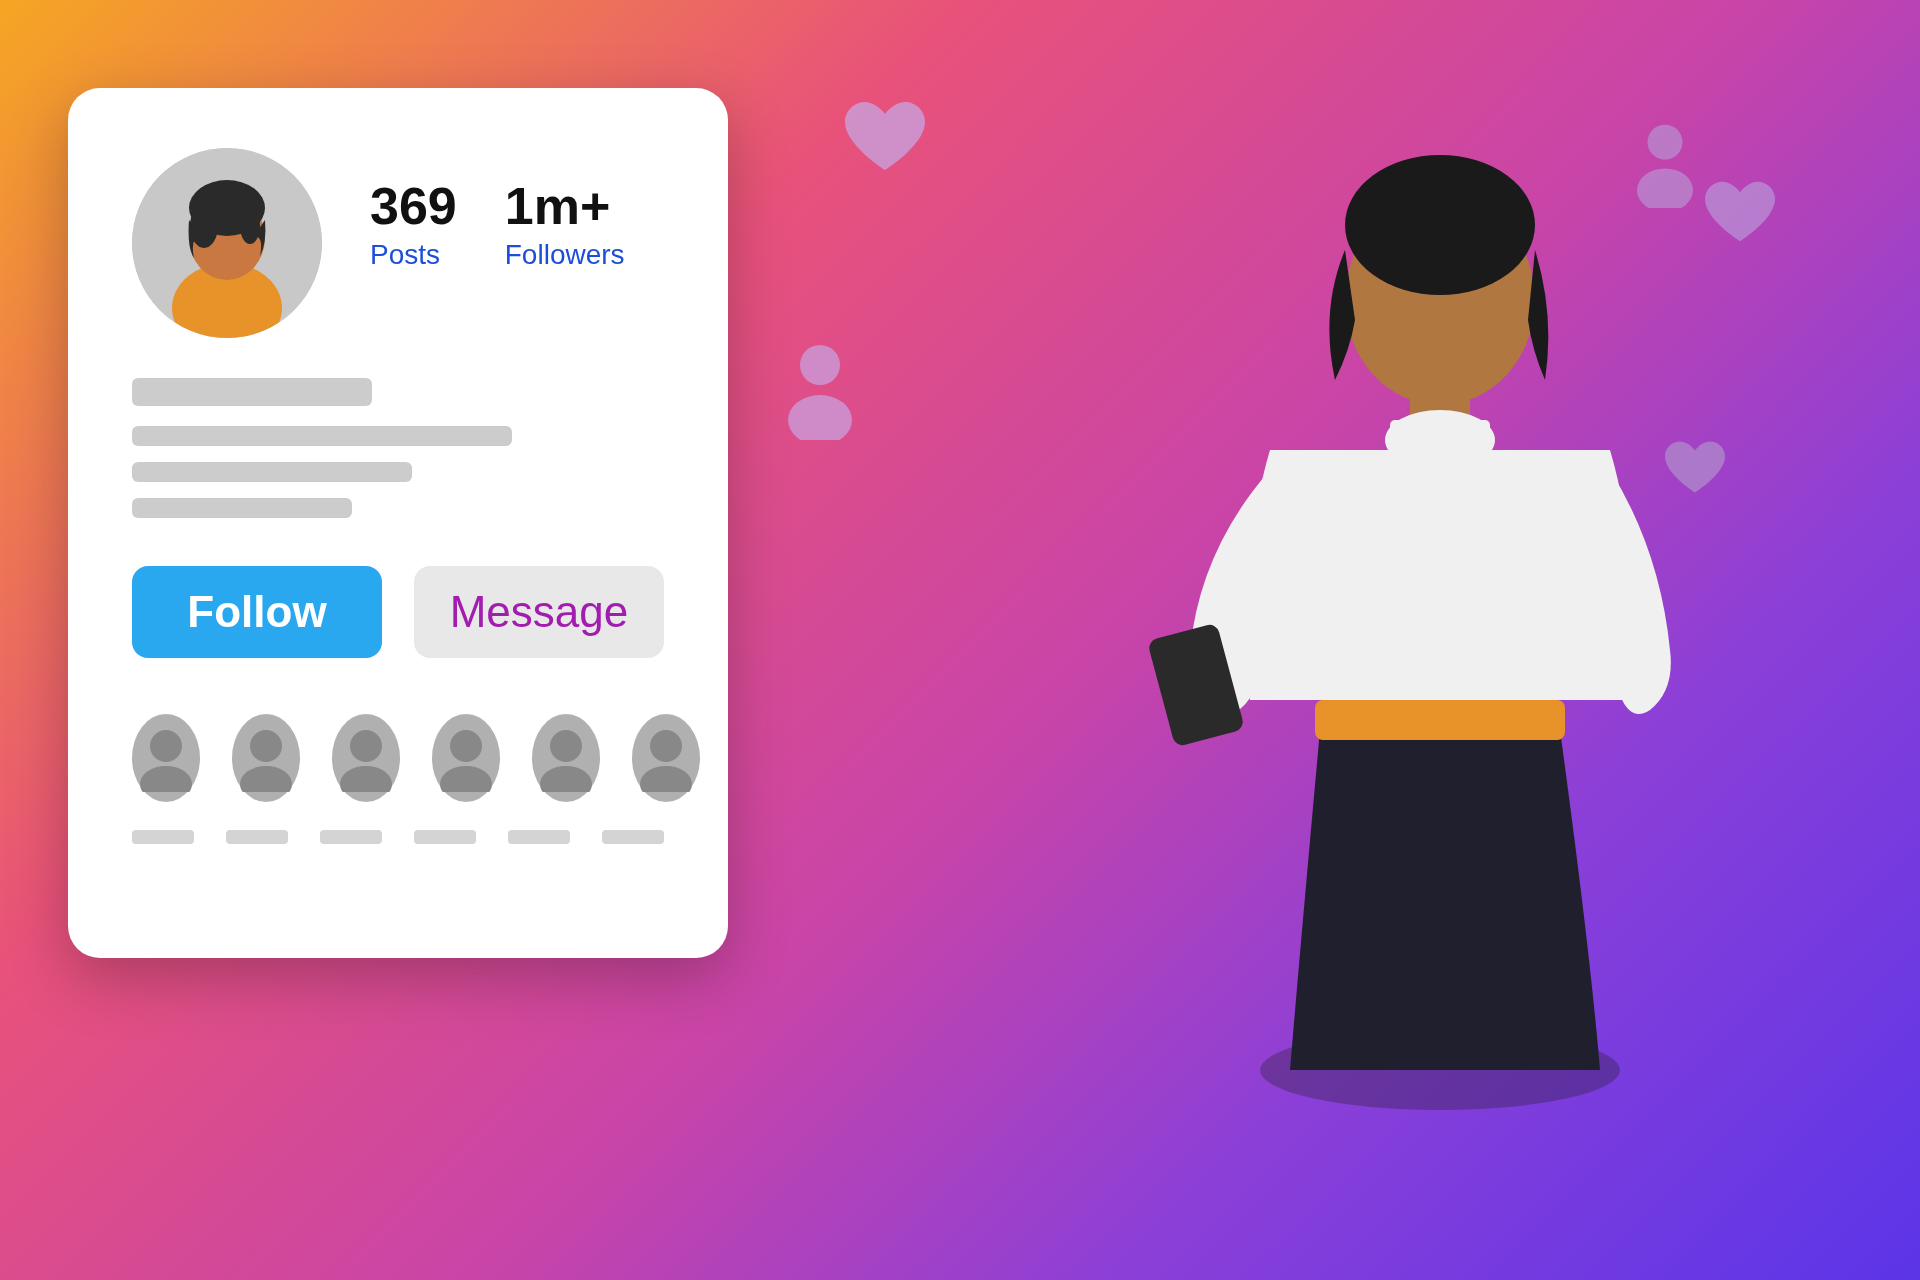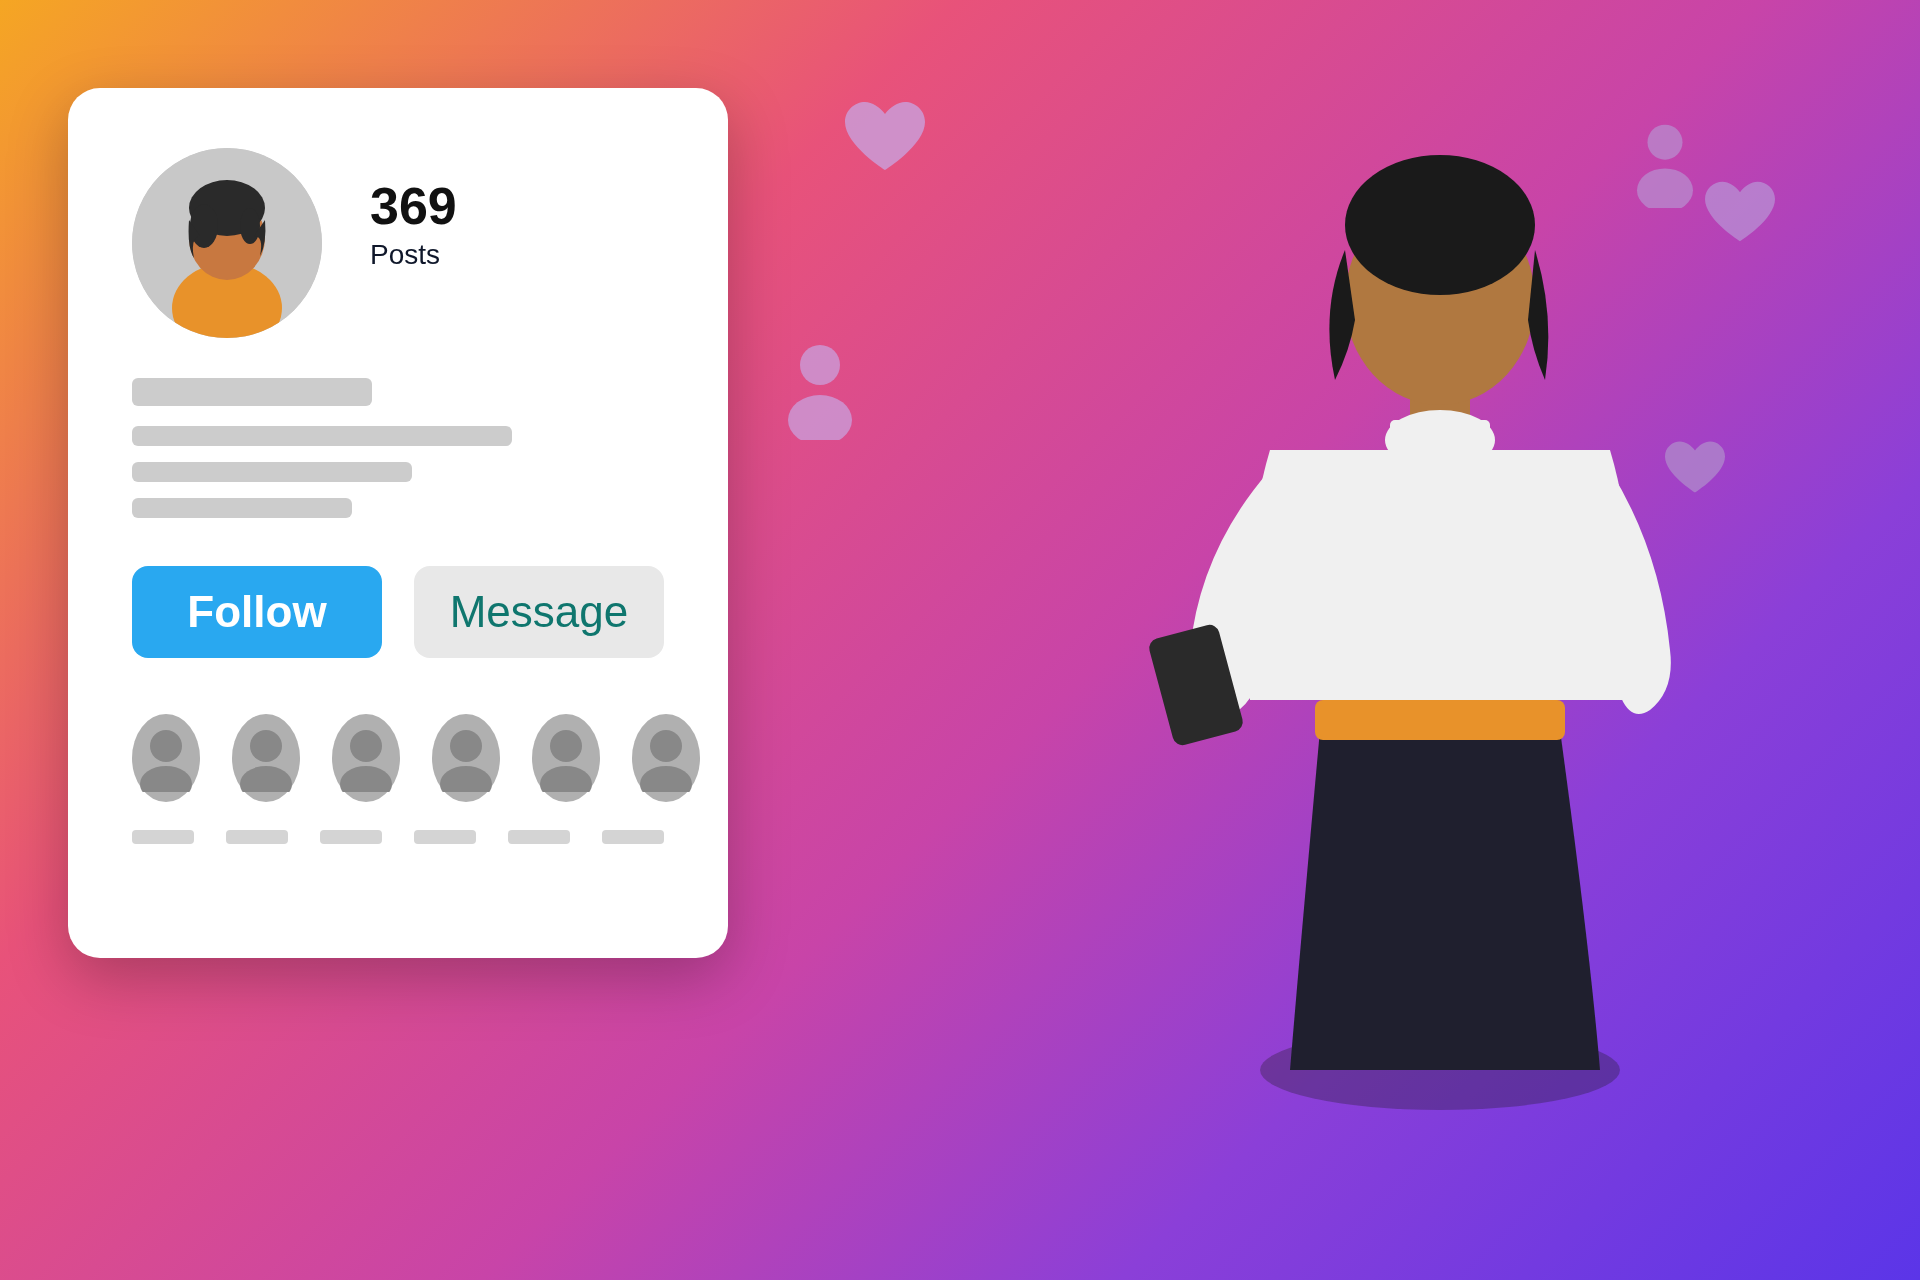--- a/index.html
+++ b/index.html
@@ -75,21 +75,21 @@
     .stat-number {
       font-size: 52px;
       font-weight: 700;
       color: #111111;
       line-height: 1.1;
     }
 
     .stat-label {
       font-size: 28px;
       font-weight: 400;
-      color: #0f172a;
+      color: #1d4ed8;
       margin-top: 4px;
     }
 
     
     .text-bars {
       margin-bottom: 32px;
     }
 
     .text-bar {
       height: 20px;
@@ -123,21 +123,21 @@
     }
 
     .btn-message {
       flex: 1;
       height: 92px;
       background: #e8e8e8;
       border: none;
       border-radius: 16px;
       font-size: 44px;
       font-weight: 500;
-      color: #0f766e;
+      color: #a21caf;
       cursor: pointer;
     }
 
     
     .follower-row {
       display: flex;
       gap: 32px;
       justify-content: space-between;
       padding-bottom: 16px;
     }
@@ -238,20 +238,24 @@
           <path d="M57 72 Q55 100 62 110 Q58 90 68 88" fill="#2a2a2a"></path>
           <path d="M133 72 Q135 95 128 108 Q132 88 122 88" fill="#2a2a2a"></path>
         </svg>
       </div>
 
       <div class="stats-area">
         <div class="stat-item">
           <span class="stat-number">369</span>
           <span class="stat-label">Posts</span>
         </div>
+        <div class="stat-item">
+          <span class="stat-number">1m+</span>
+          <span class="stat-label">Followers</span>
+        </div>
       </div>
     </div>
 
     <div class="text-bars">
       <div class="text-bar name"></div>
       <div class="text-bar medium"></div>
       <div class="text-bar wide"></div>
       <div class="text-bar narrow"></div>
     </div>
 

